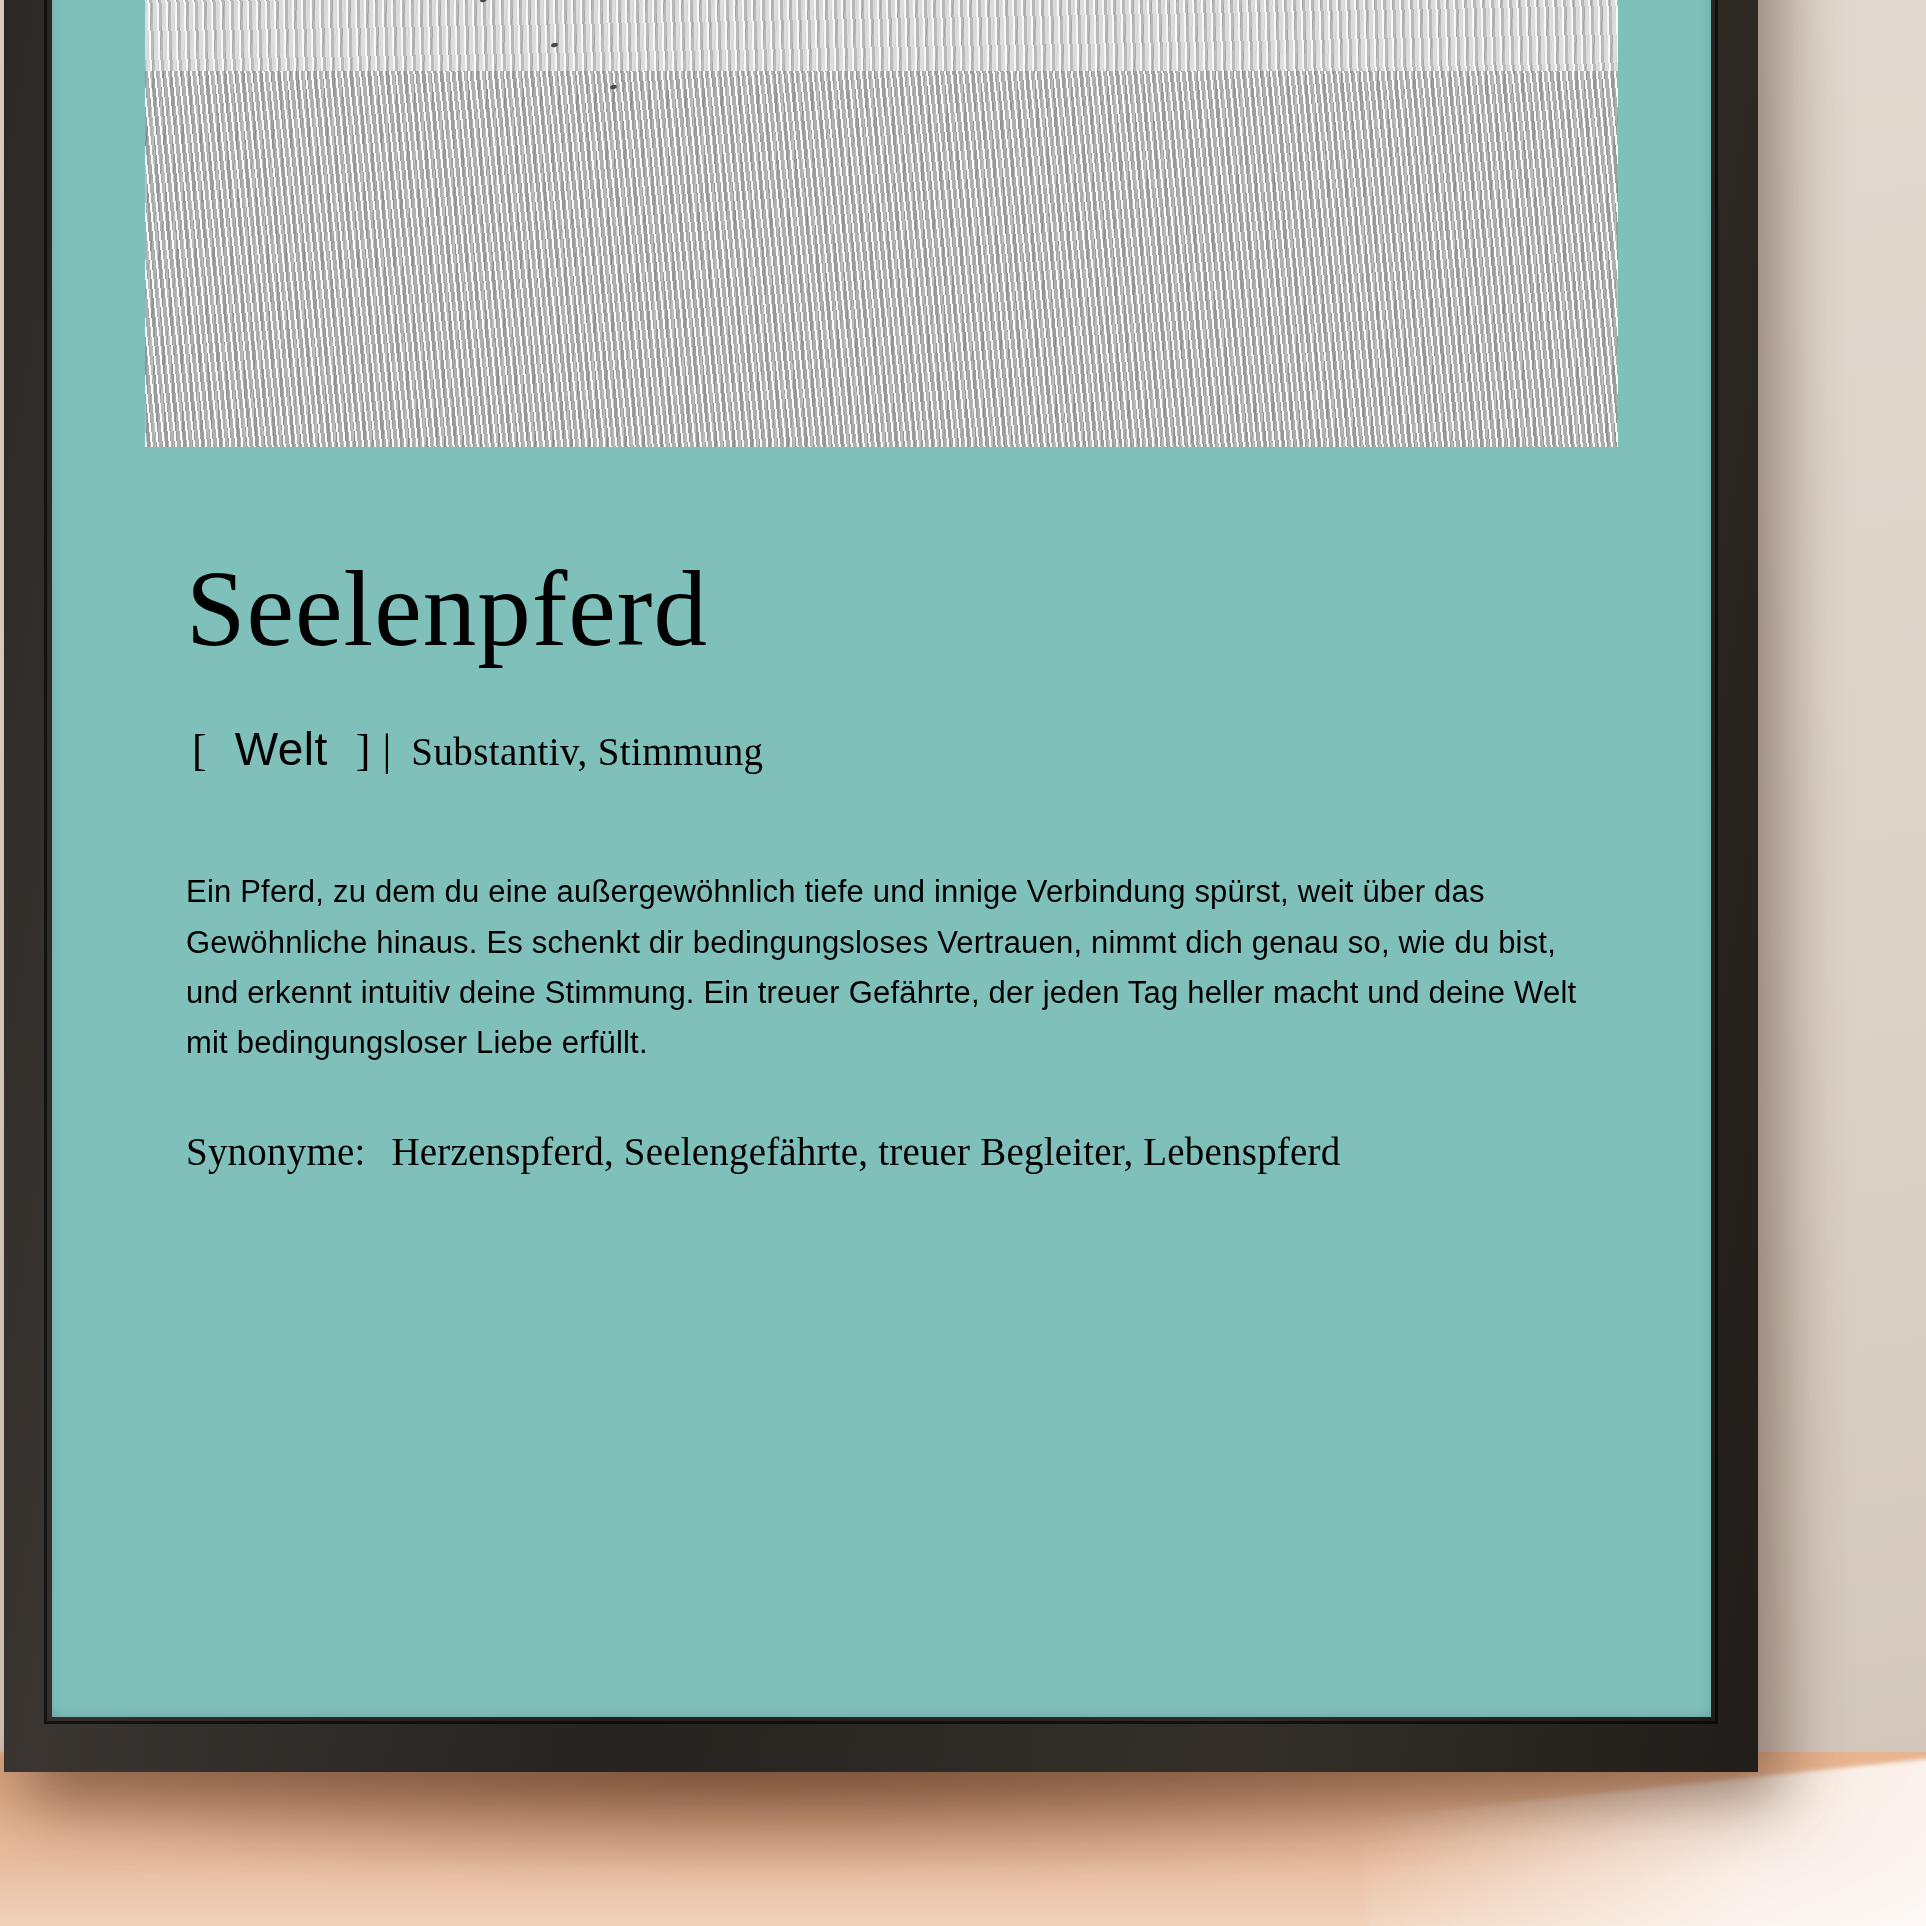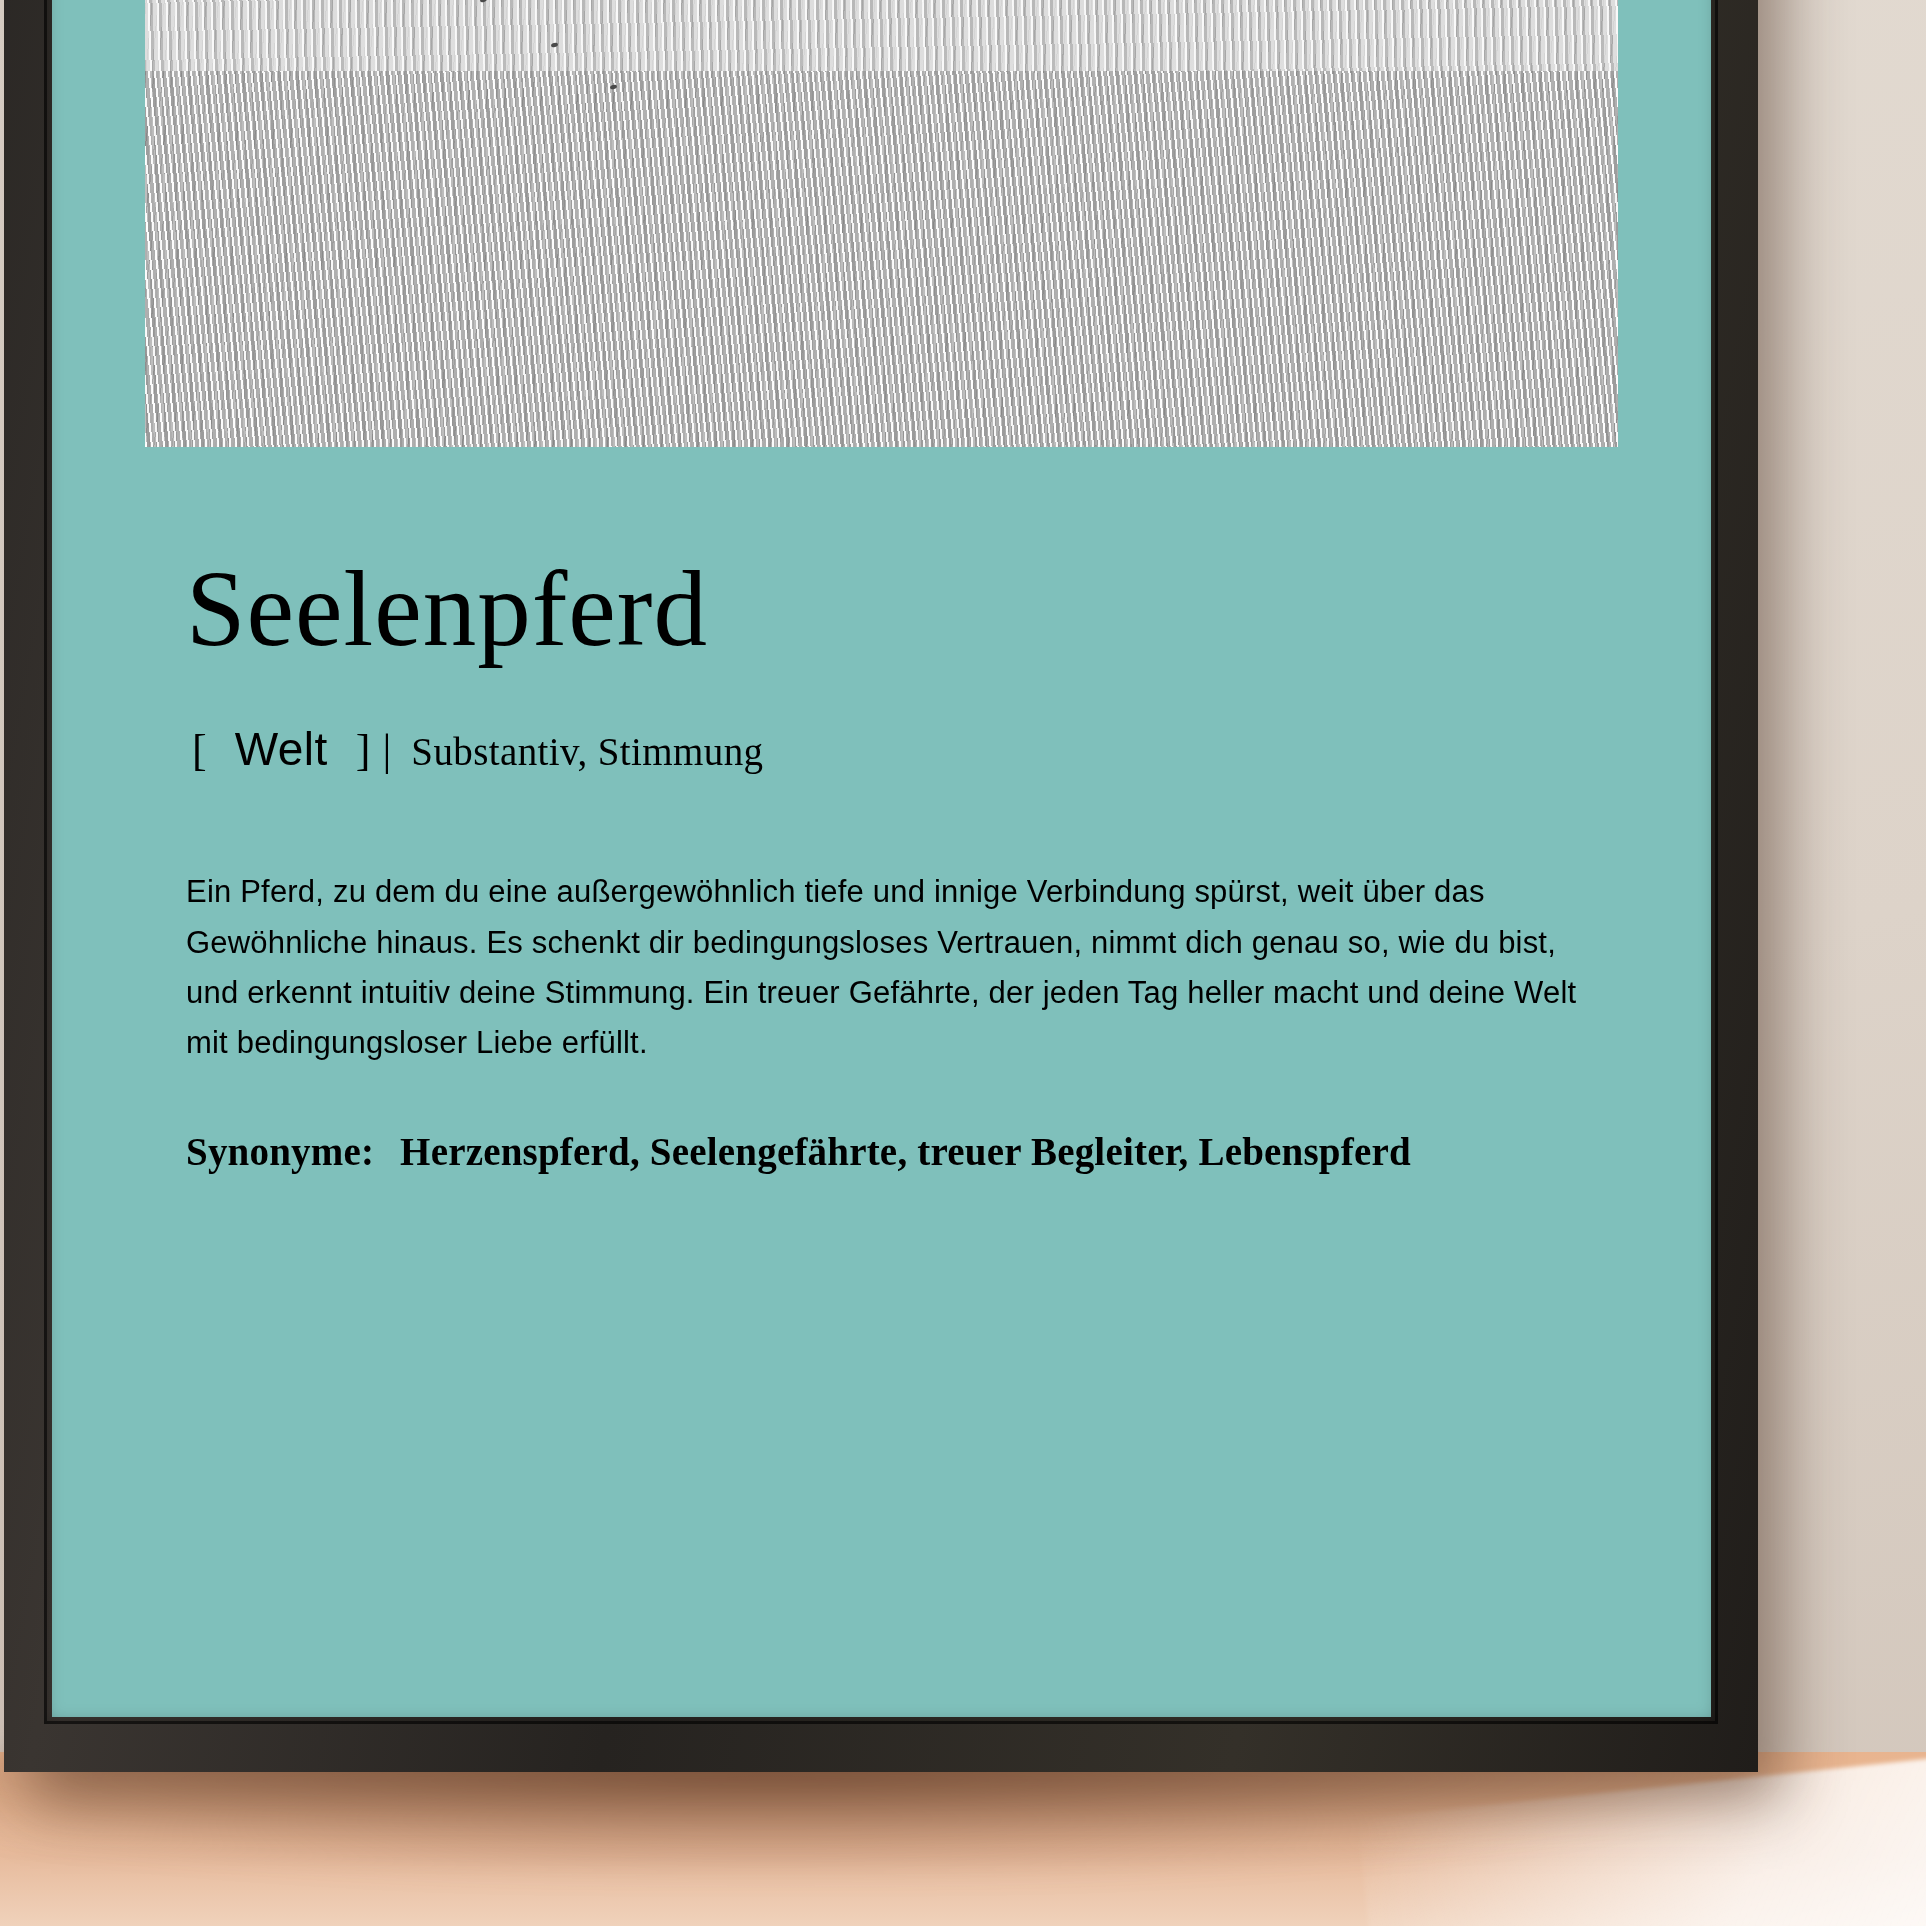--- a/index.html
+++ b/index.html
@@ -207,21 +207,20 @@
     line-height: 1.62;
     letter-spacing: 0.2px;
     margin: 0 0 61px 0;
     max-width: 1426px;
   }
   .synonyms {
     font-family: "Liberation Serif", serif;
     font-size: 39px;
     letter-spacing: 0.2px;
     margin: 0;
-    font-weight: bold;
   }
   .synonyms .label { margin-right: 16px; }
 </style>
 </head>
 <body>
 
 <div class="scene">
 
   <div class="surface"></div>
   <div class="surface-gloss"></div>

